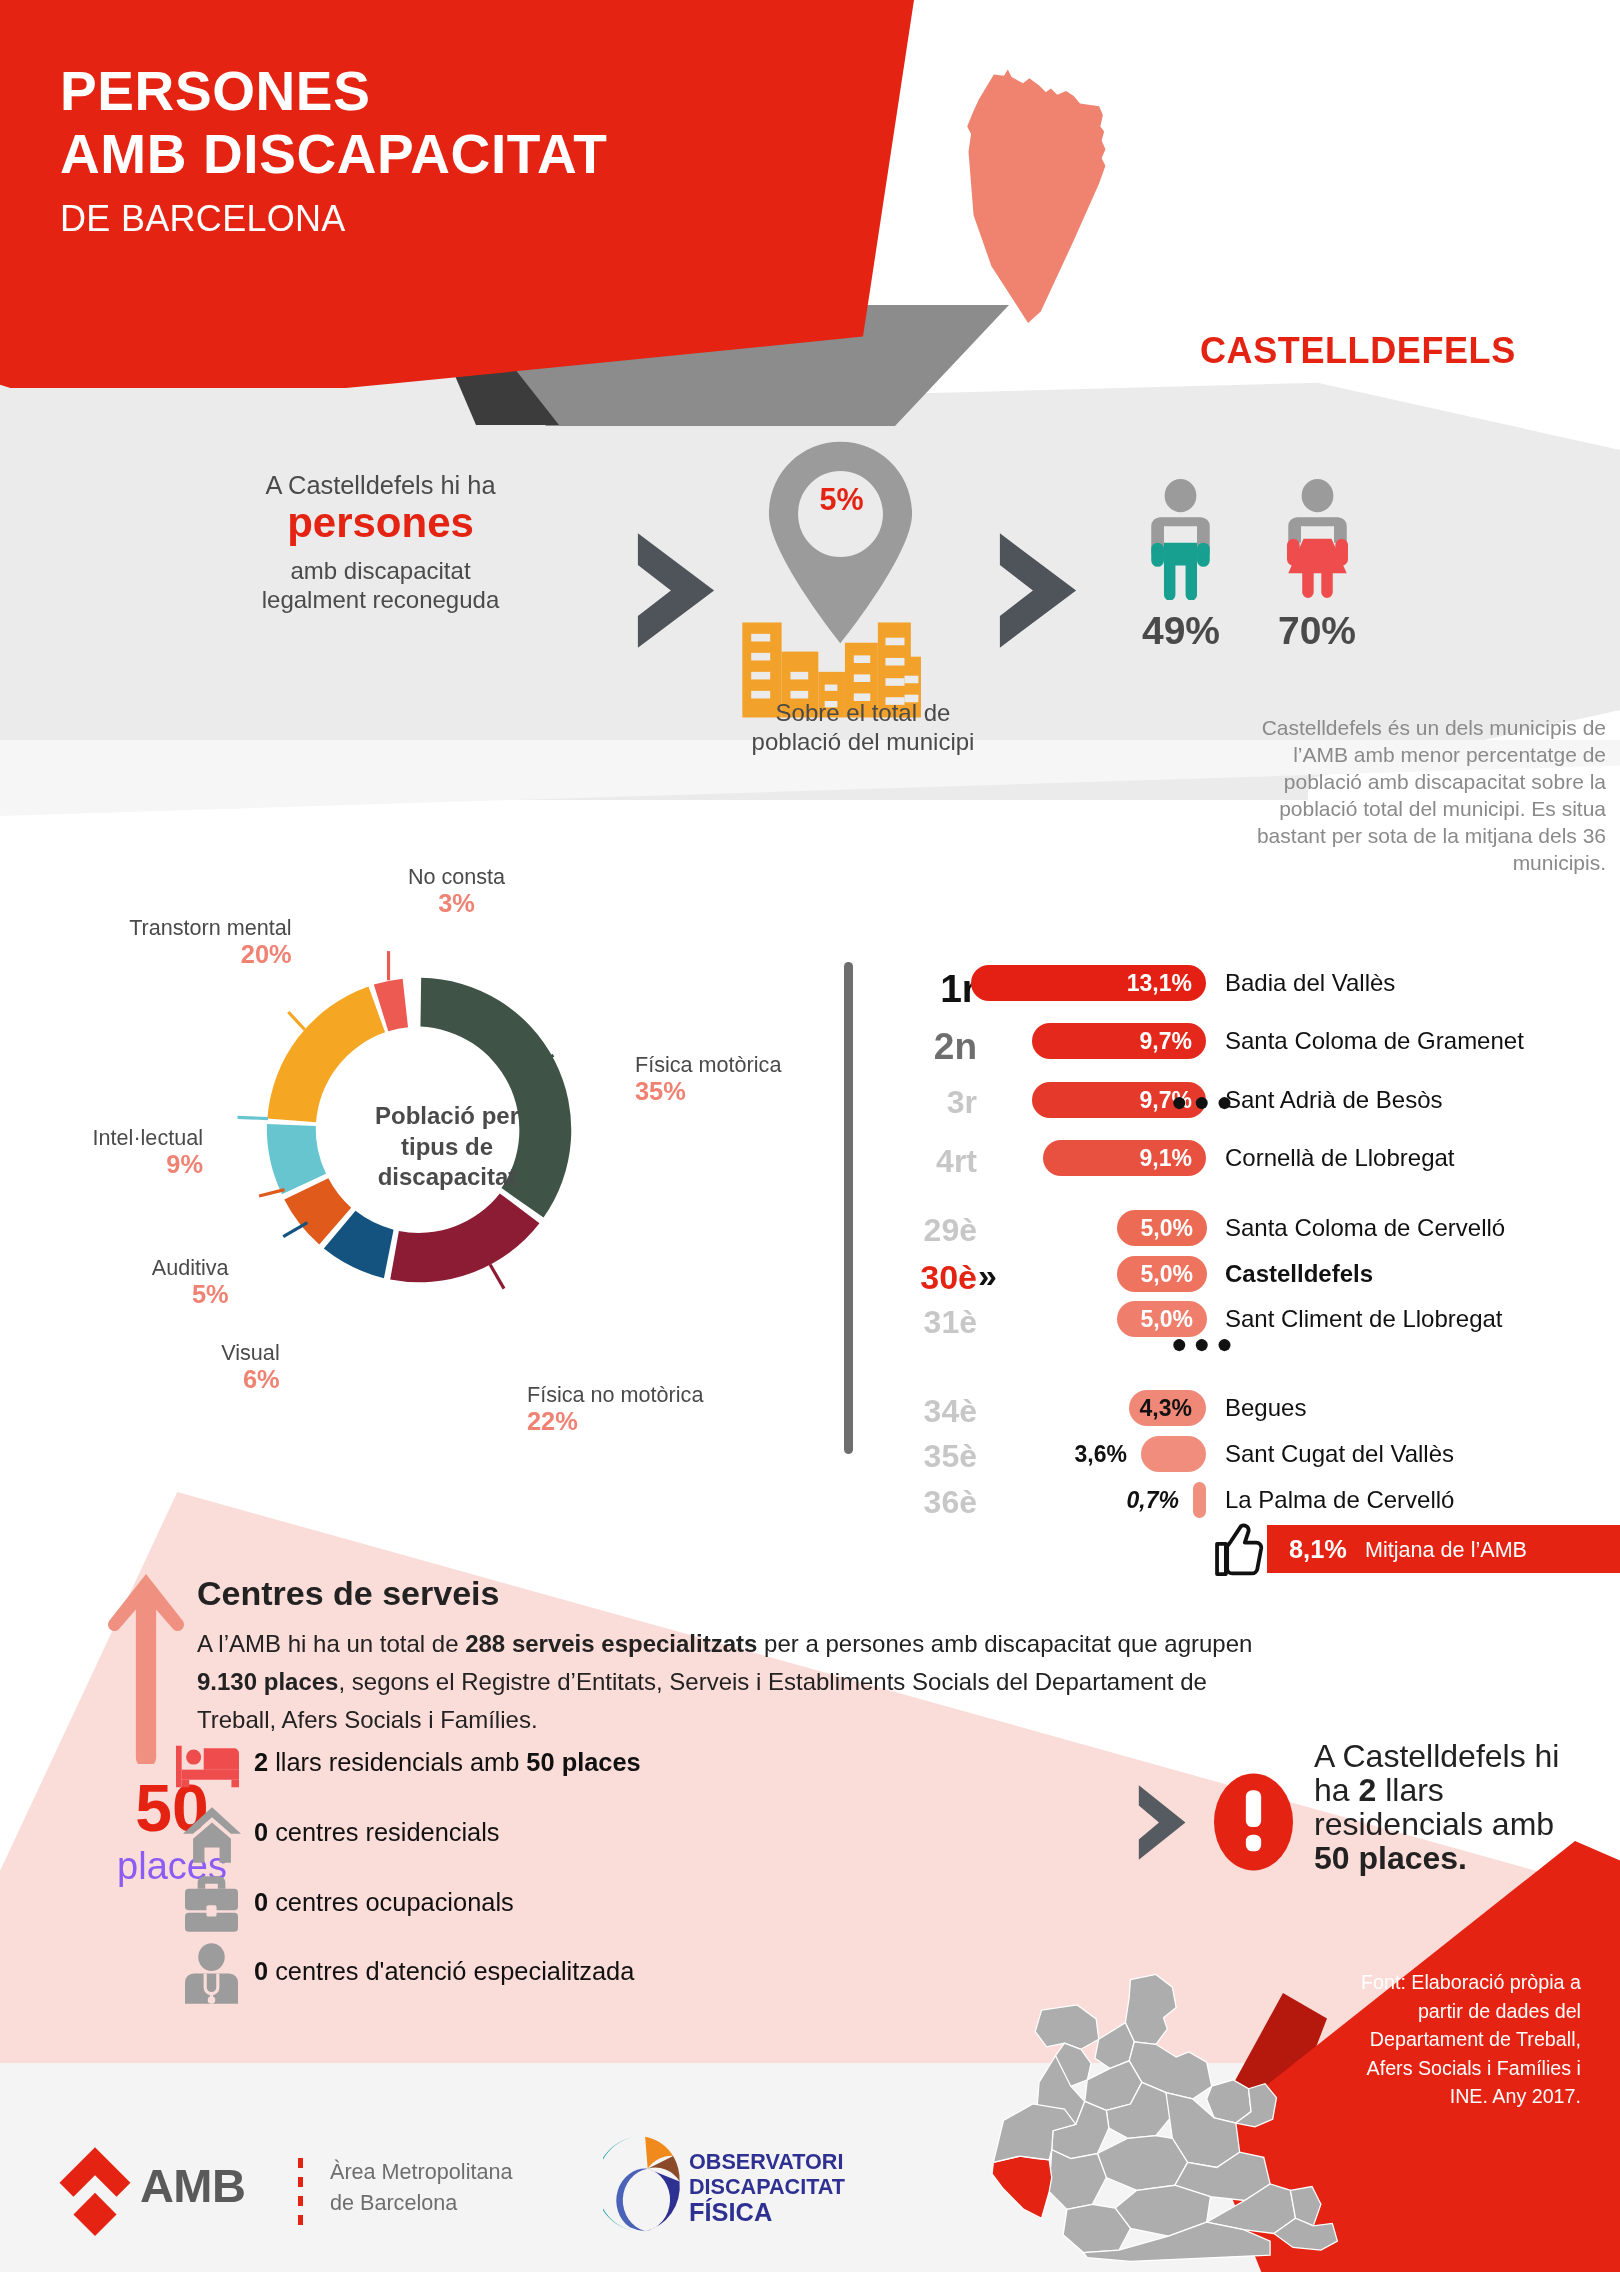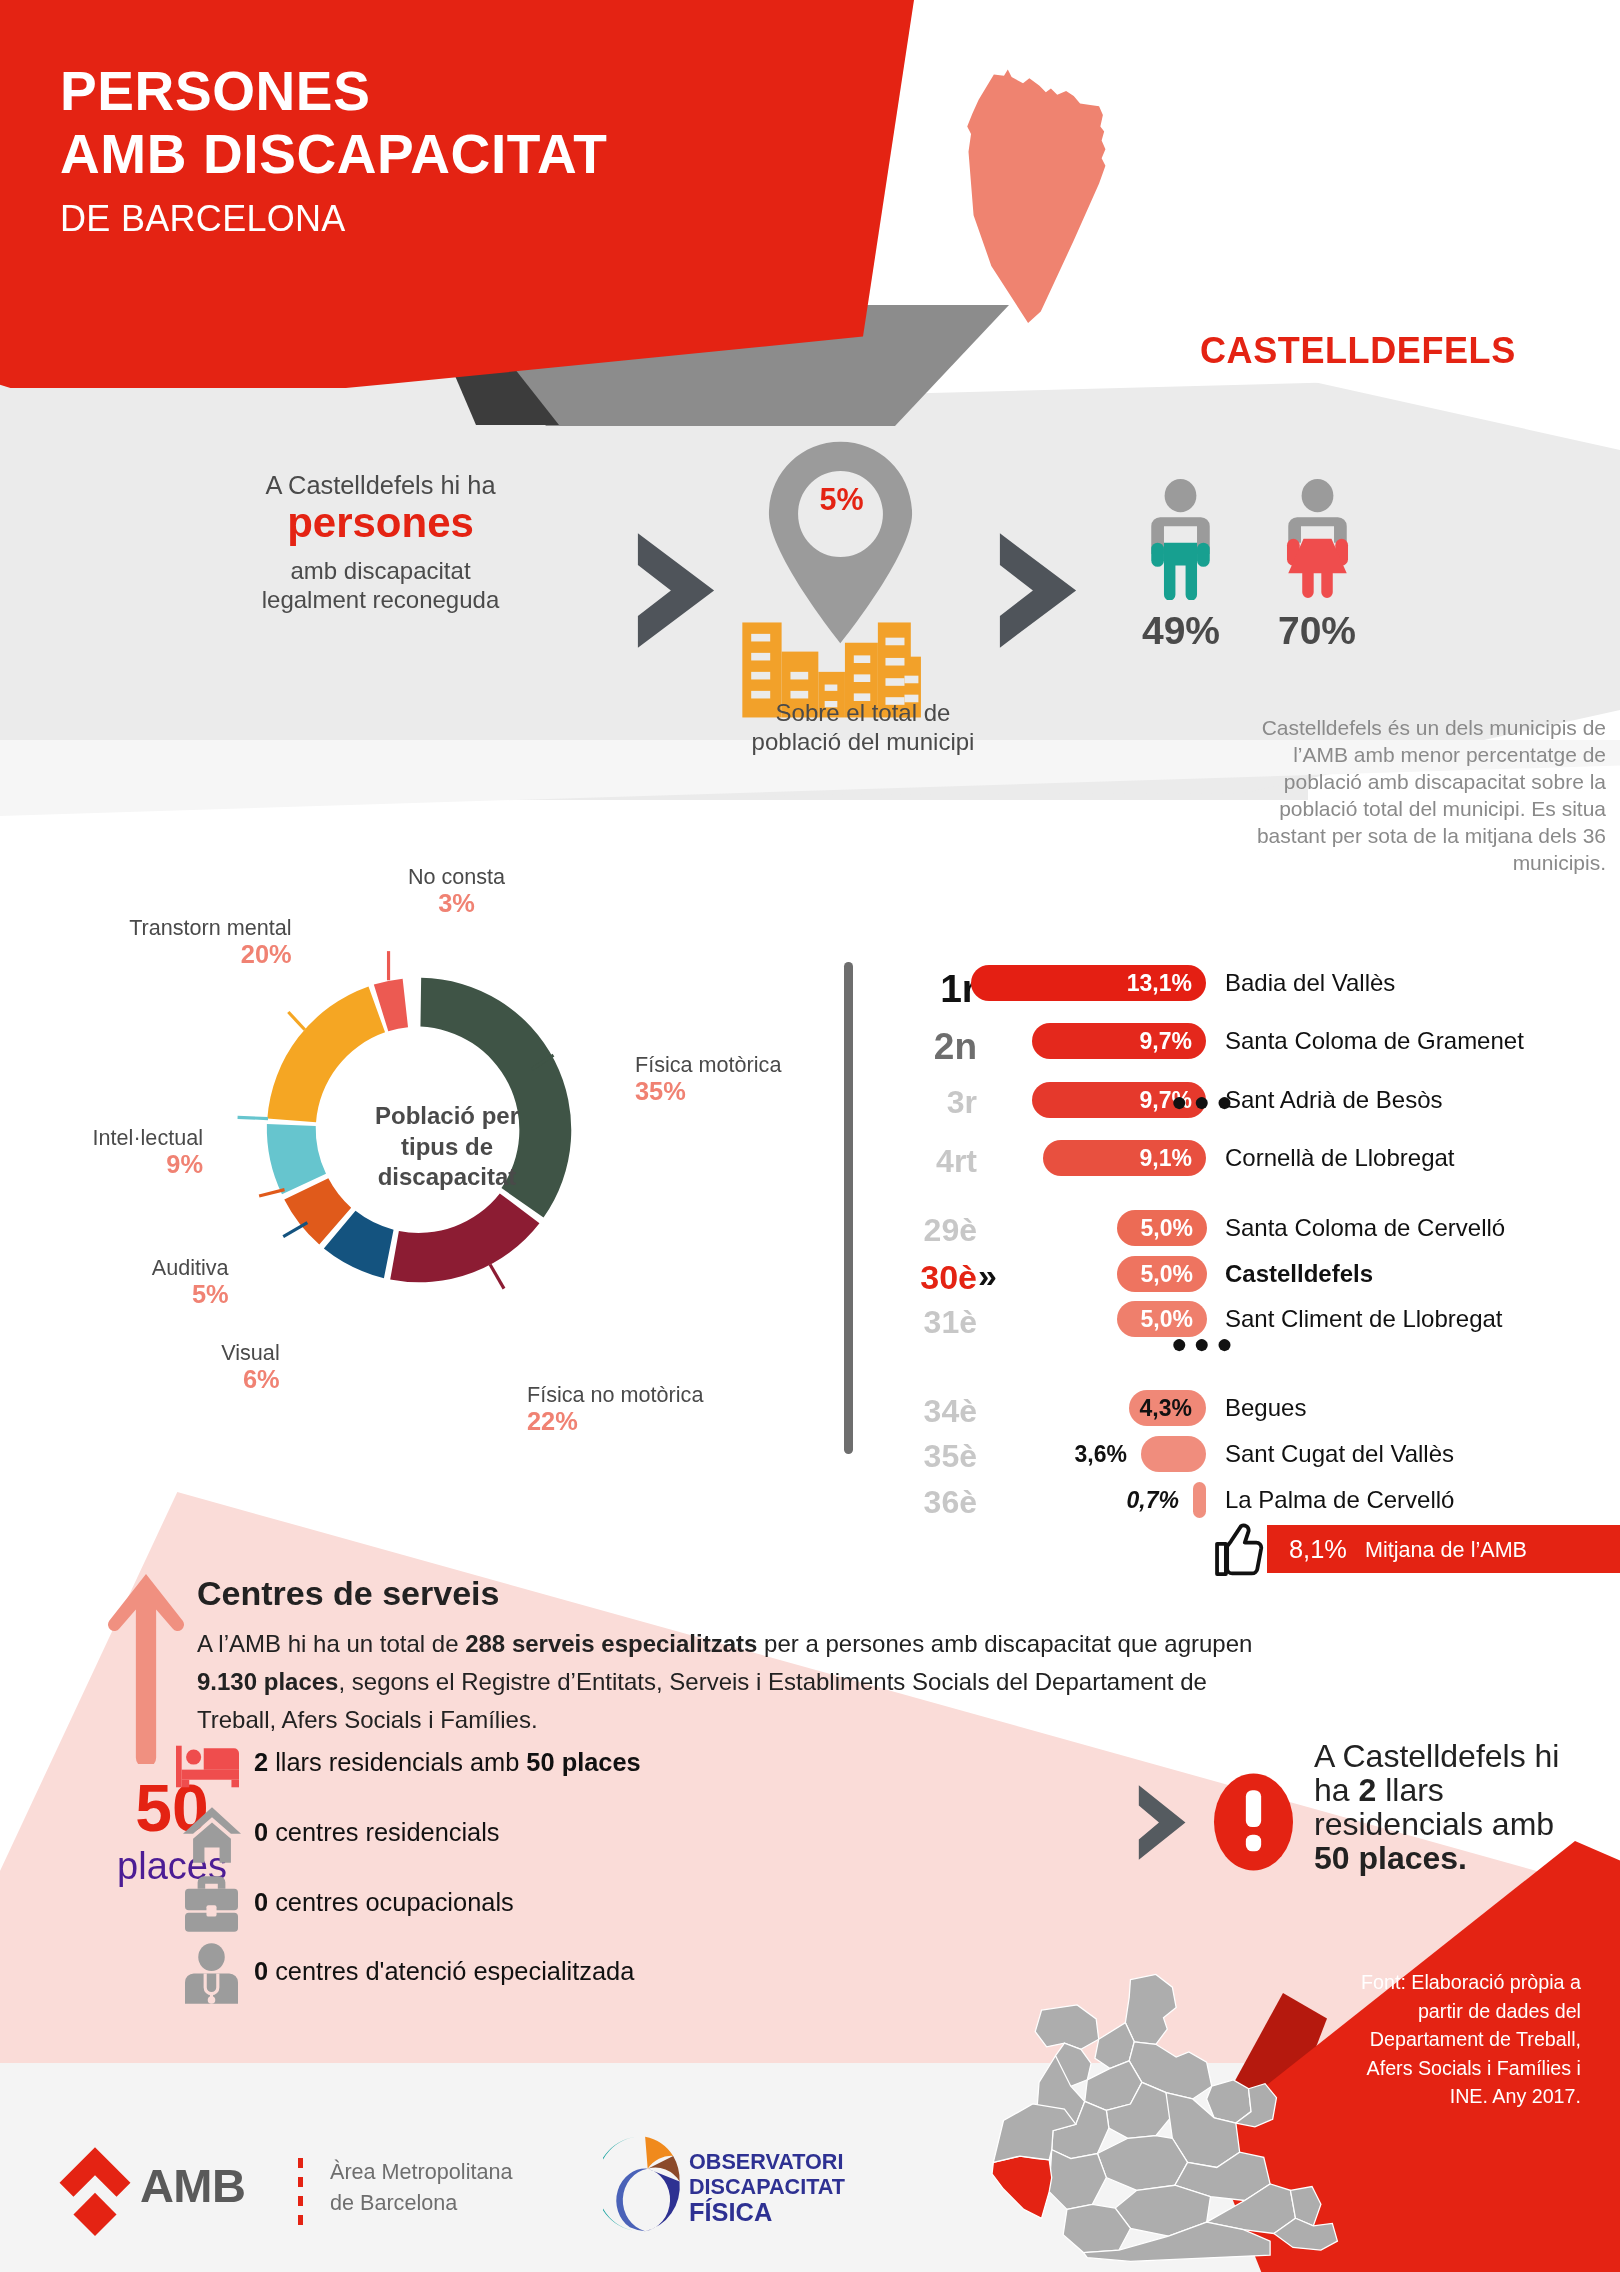--- a/index.html
+++ b/index.html
@@ -67,32 +67,32 @@
   .rk-pos{position:absolute;width:114px;text-align:right;font-weight:bold;
       font-family:"Liberation Sans Narrow","Liberation Sans",sans-serif;}
   .rk-bar{position:absolute;height:36px;border-radius:18px;}
   .rk-val{position:absolute;height:36px;line-height:36px;font-size:23px;font-weight:bold;color:#fff;
       text-align:right;padding-right:14px;box-sizing:border-box;}
   .rk-name{position:absolute;font-size:24px;color:#111;line-height:36px;white-space:nowrap;}
   .dots{position:absolute;font-size:28px;letter-spacing:5.7px;color:#111;line-height:12.7px;}
   #chev30{position:absolute;left:978px;top:1256px;font-size:34px;font-weight:bold;color:#111;
       font-family:"Liberation Sans",sans-serif;}
   #amb-avg{left:1267px;top:1525px;width:353px;height:48px;background:#e42313;}
-  #amb-avg-val{left:1289px;top:1535px;font-size:25.4px;font-weight:normal;color:#fff;}
+  #amb-avg-val{left:1289px;top:1535px;font-size:25.4px;font-weight:bold;color:#fff;}
   #amb-avg-lbl{left:1365px;top:1537px;font-size:21.6px;color:#fff;}
 
   
   #svc-title{left:197px;top:1574px;font-size:34px;font-weight:bold;color:#222;
       font-family:"Liberation Sans Narrow","Liberation Sans",sans-serif;}
   #svc-body{left:197px;top:1625px;width:1066px;font-size:24px;line-height:38px;color:#222;}
   #svc-body b{font-weight:bold;}
   #places-big{left:83px;top:1774px;width:178px;text-align:center;}
   #places-big .n{font-size:66px;font-weight:bold;color:#e42313;line-height:69px;
       font-family:"Liberation Sans Narrow","Liberation Sans",sans-serif;}
-  #places-big .w{font-size:38px;color:#4c1d95;line-height:46px;
+  #places-big .w{font-size:38px;color:#8b5cf6;line-height:46px;
       font-family:"Liberation Sans Narrow","Liberation Sans",sans-serif;}
   .svc-item{position:absolute;left:254px;font-size:25.4px;color:#111;line-height:36px;}
   .svc-item b{font-weight:bold;}
   #callout{left:1314px;top:1739px;width:254px;font-size:32px;line-height:34px;color:#222;}
   #callout b{font-weight:bold;}
   #src{left:1352px;top:1968px;width:229px;text-align:right;font-size:19.7px;line-height:28.6px;color:#fff;}
 
   
   #amb-logo-txt{left:140px;top:2158px;font-size:47px;font-weight:bold;color:#5a5a5a;letter-spacing:-0.6px;
       font-family:"Liberation Sans Narrow","Liberation Sans",sans-serif;}

